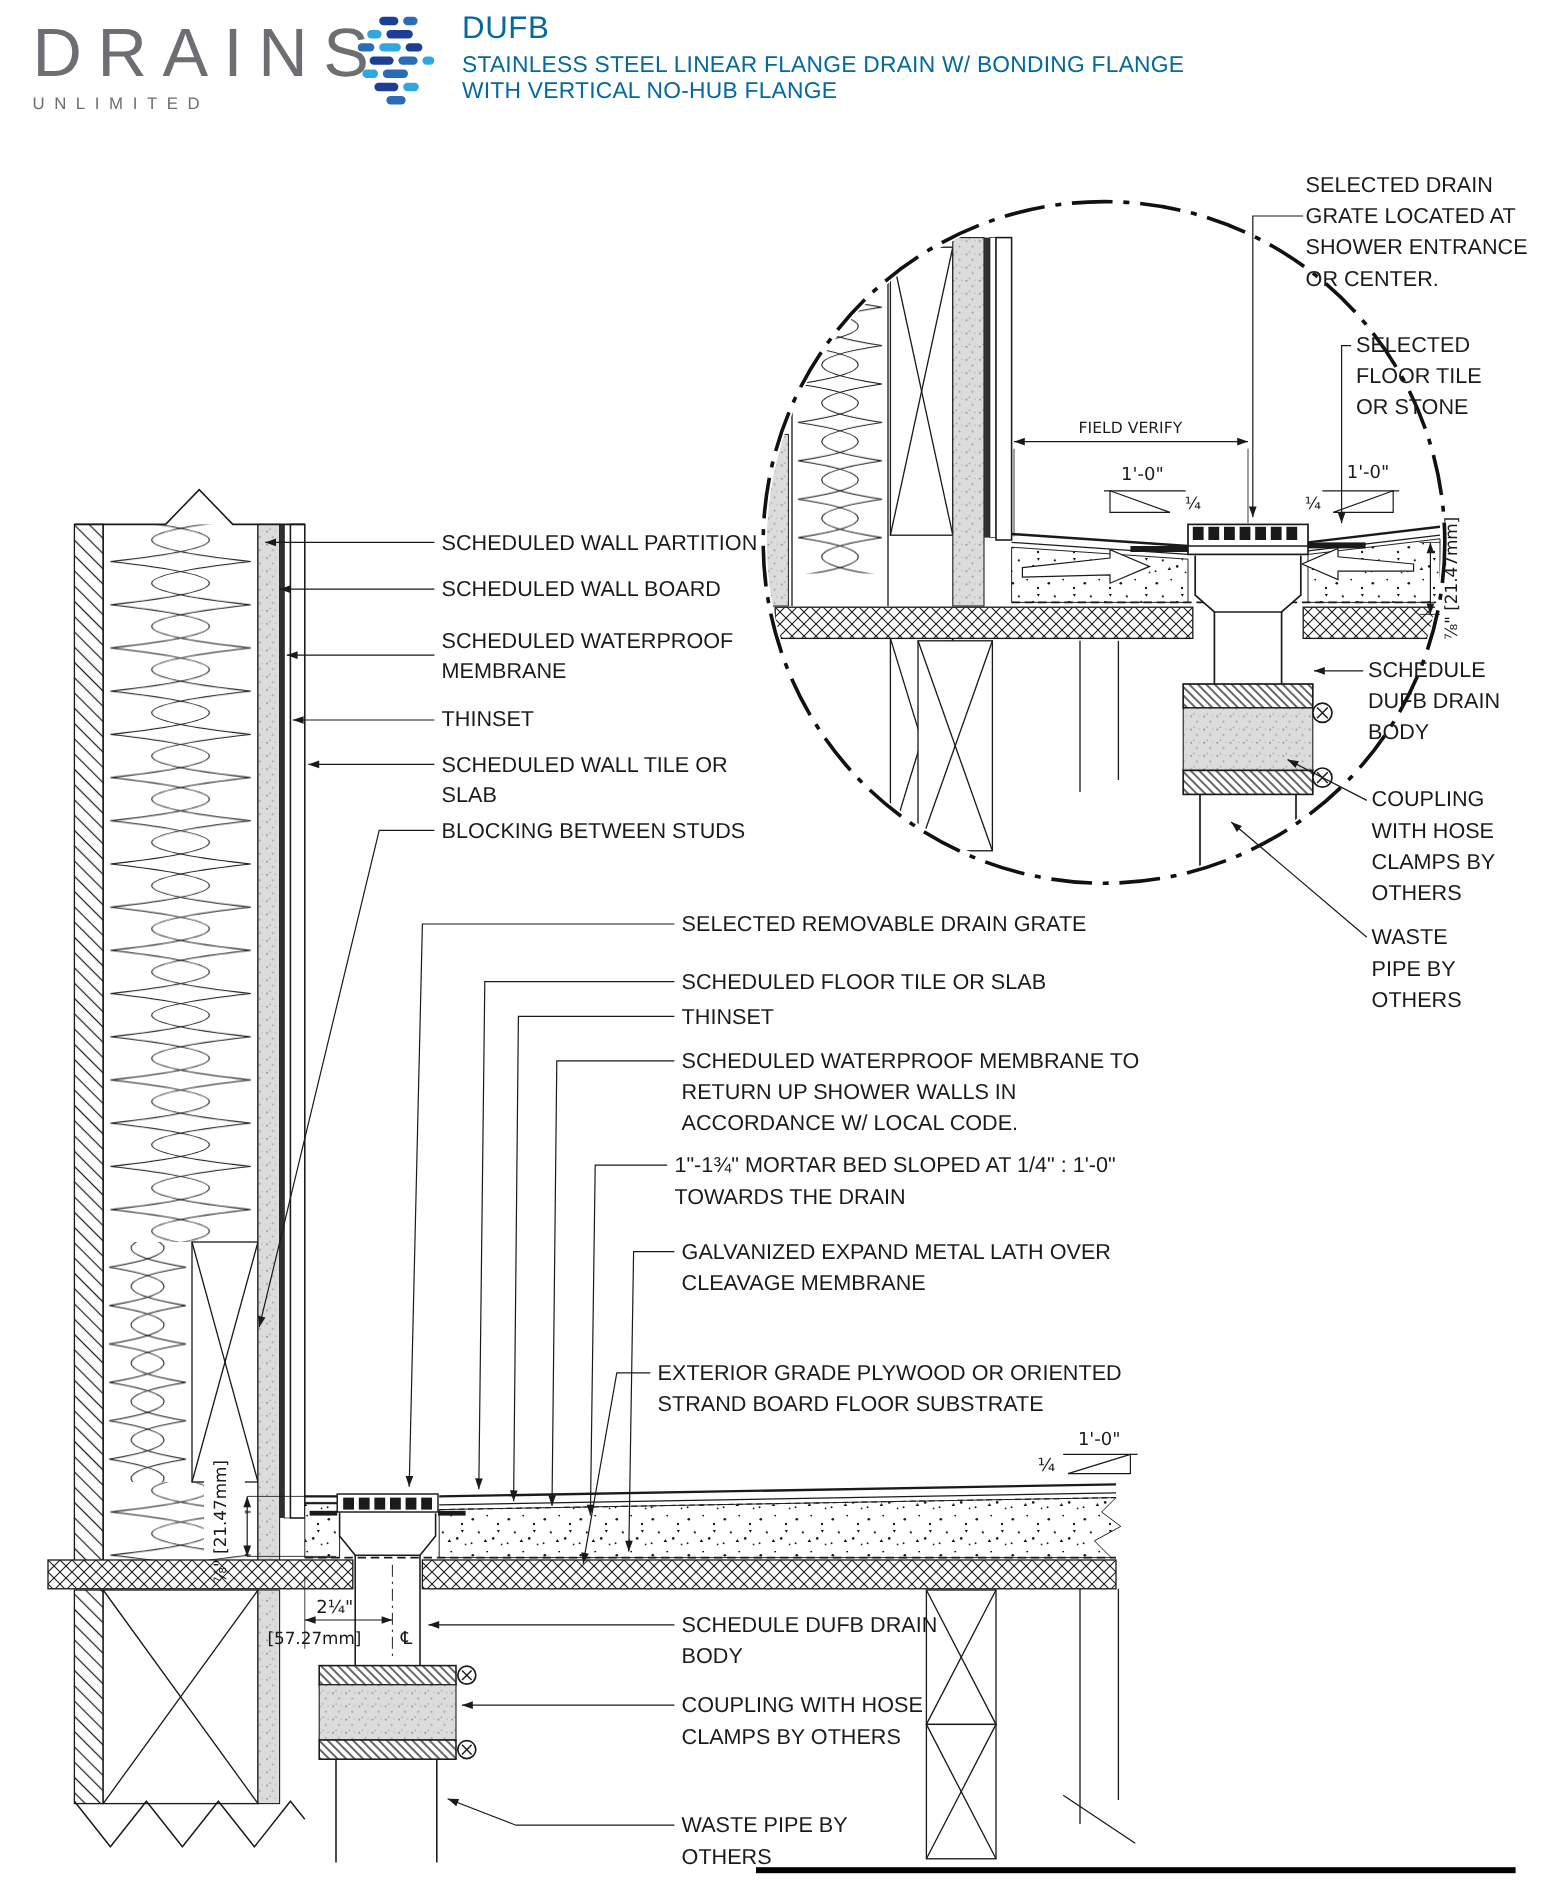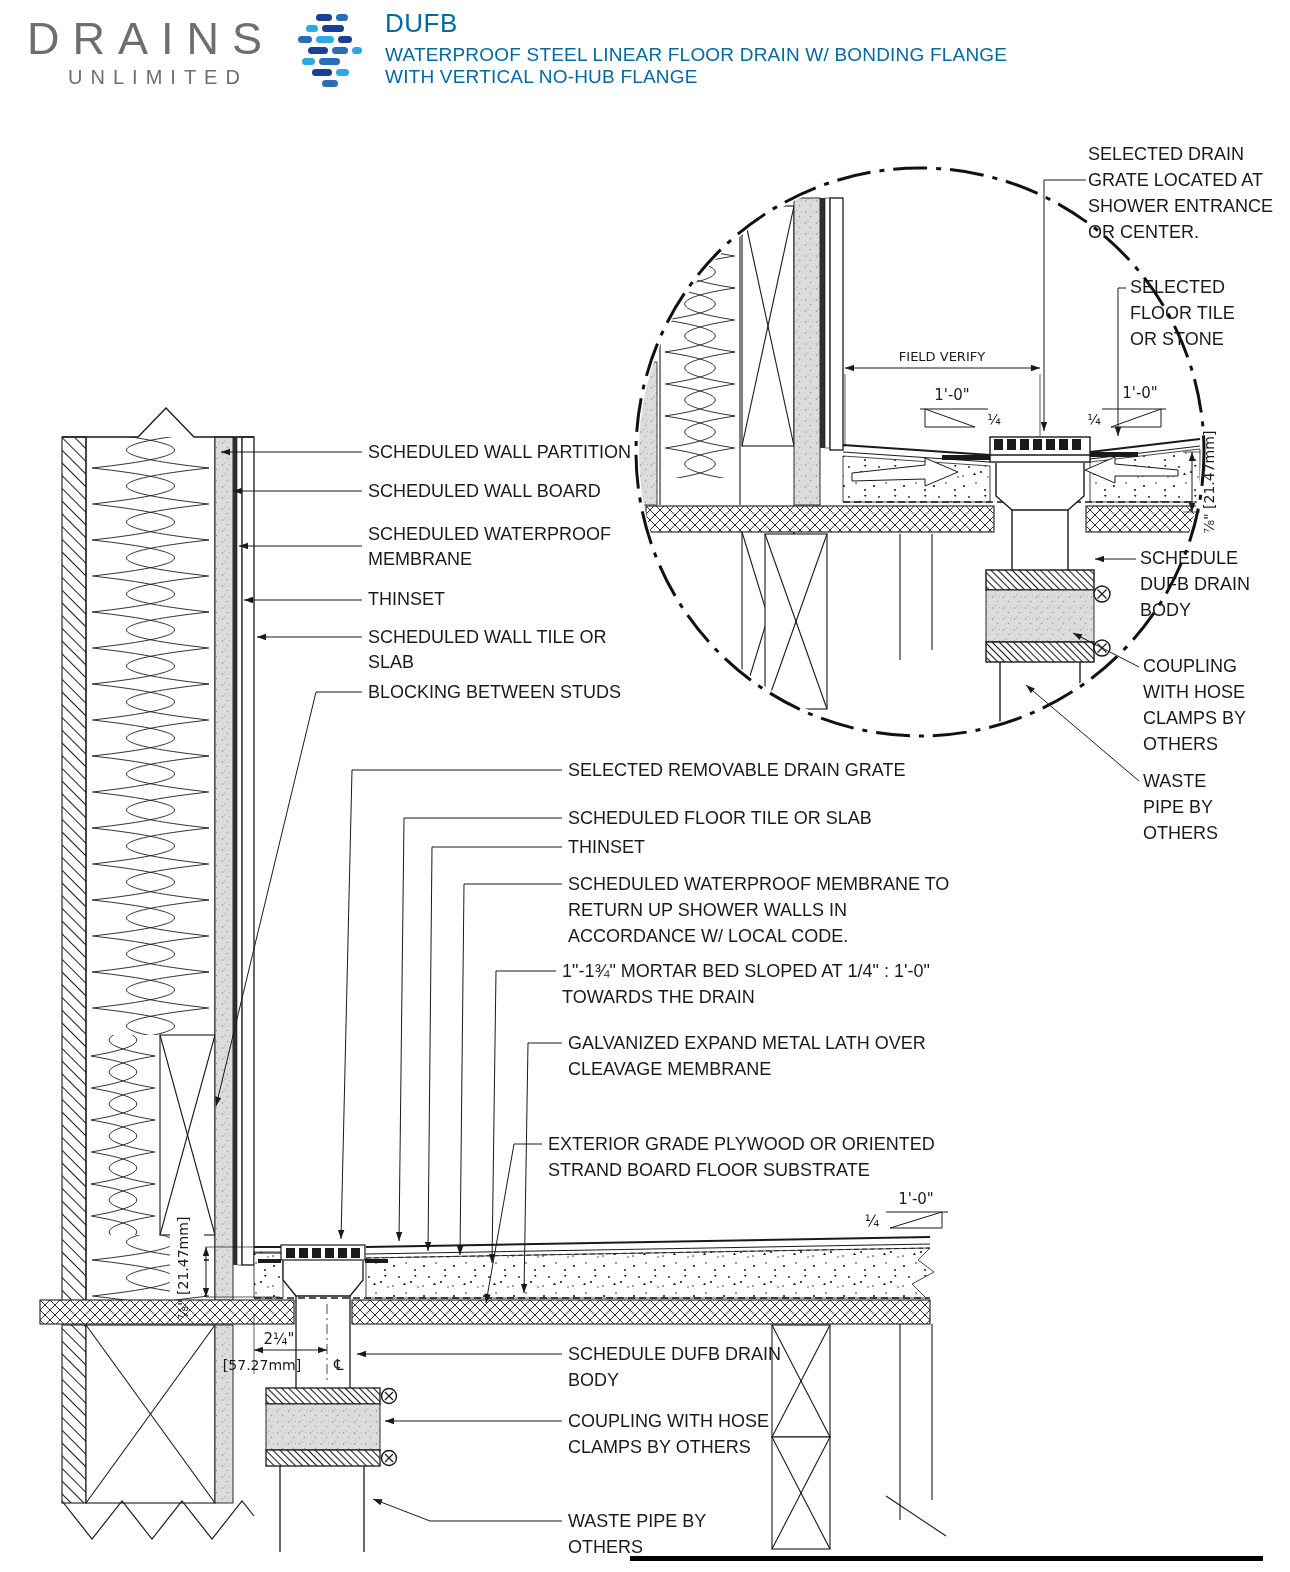--- a/index.html
+++ b/index.html
@@ -1,22 +1,22 @@
 <!DOCTYPE html>
 <html><head>
 <meta charset="utf-8">
 <style>
   *{margin:0;padding:0;box-sizing:border-box}
   html,body{background:#fff}
   body{font-family:"Liberation Sans",sans-serif;color:#1a1a1a}
   .page{position:relative;width:1290px;height:1572px;background:#fff;overflow:hidden}
   .header{position:absolute;left:0;top:0;width:1290px;height:100px;background:#fff;z-index:5}
   .logo{position:absolute;left:27px;top:16px;width:262px;color:#6d6e71}
-  .logo-primary{font-size:45px;font-weight:500;letter-spacing:13px;line-height:1;white-space:nowrap}
-  .logo-secondary{font-size:20px;letter-spacing:8px;text-align:center;margin-top:5px;white-space:nowrap}
+  .logo-primary{font-size:57px;font-weight:500;letter-spacing:13px;line-height:1;white-space:nowrap}
+  .logo-secondary{font-size:14px;letter-spacing:8px;text-align:left;margin-top:5px;white-space:nowrap}
   .logo-icon{position:absolute;left:298px;top:12px}
   .title-block{position:absolute;left:385px;top:8px;color:#0369a1}
   .model{font-size:26px;letter-spacing:.5px;margin-bottom:5px}
   .subtitle{font-size:19px;line-height:1.18;letter-spacing:.2px}
   .header-rule{position:absolute;left:383px;top:96px;width:880px;height:2px;background:#161616}
   .bottom-bar{position:absolute;left:630px;top:1556px;width:633px;height:5px;background:#000}
   svg.drawing{position:absolute;left:0;top:0}
   svg text{fill:#1a1a1a;stroke:none}
   .lbl{font-size:18px;font-family:"Liberation Sans","DejaVu Sans",sans-serif}
   .dim{font-size:15px;font-family:"DejaVu Sans",sans-serif}
@@ -49,21 +49,21 @@
           <rect x="4" y="46" width="13" height="7" rx="3.5" fill="#2fa8e0"></rect>
             <rect x="21" y="46" width="21" height="7" rx="3.5" fill="#2b6cb8"></rect>
           <rect x="14" y="57" width="20" height="7" rx="3.5" fill="#1c3e94"></rect>
             <rect x="38" y="57" width="13" height="7" rx="3.5" fill="#2fa8e0"></rect>
           <rect x="24" y="68" width="16" height="7" rx="3.5" fill="#2b6cb8"></rect>
         </g>
       </svg>
     </div>
     <div class="title-block">
       <div class="model">DUFB</div>
-      <div class="subtitle">WATERPROOF STEEL LINEAR FLOOR DRAIN W/ BONDING FLANGE</div>
+      <div class="subtitle">STAINLESS STEEL LINEAR FLANGE DRAIN W/ BONDING FLANGE</div>
       <div class="subtitle">WITH VERTICAL NO-HUB FLANGE</div>
     </div>
   </div>
   <div class="header-rule"></div>
   <div class="bottom-bar"></div>
 
   <svg class="drawing" width="1290" height="1572" viewBox="0 0 1290 1572">
     <defs>
       <marker id="arr" viewBox="0 0 10 10" refX="9.5" refY="5" markerWidth="10" markerHeight="10" orient="auto-start-reverse">
         <path d="M0.5,1.8 L9.5,5 L0.5,8.2 Z" fill="#1a1a1a"></path>

